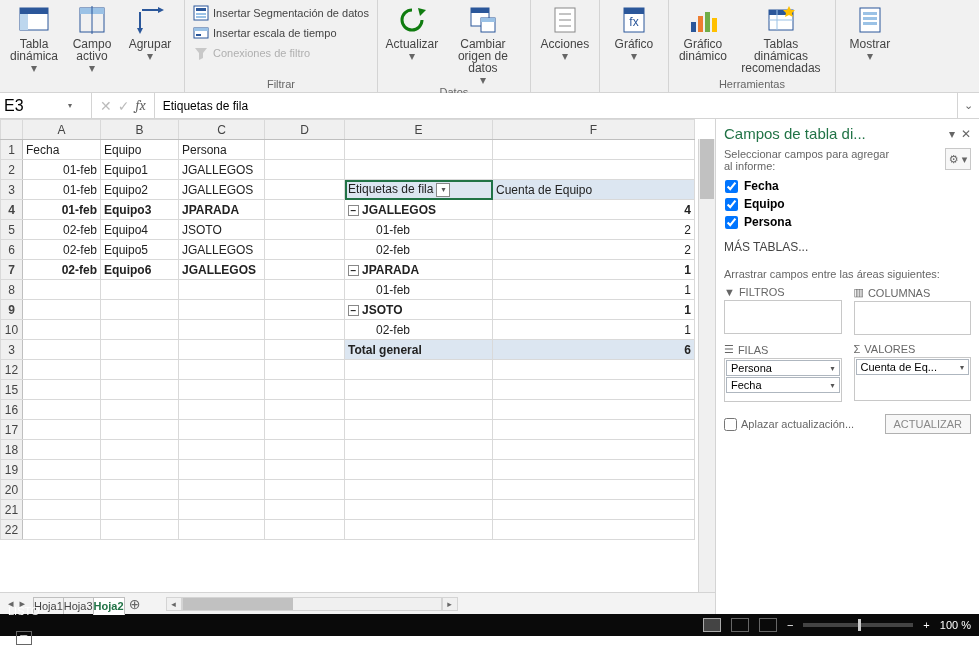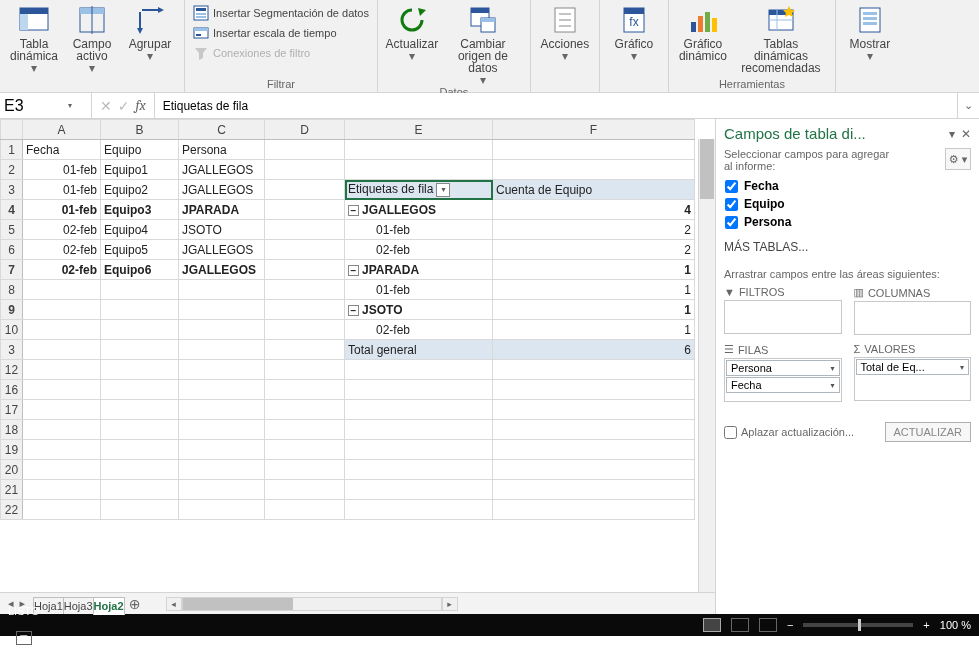--- a/index.html
+++ b/index.html
@@ -36,21 +36,21 @@
 
 table.grid { border-collapse: collapse; table-layout: fixed; }
 .grid th, .grid td { border: 1px solid #d9d9d9; height: 20px; font-size: 12px; color: #222; background:#fff; }
 .grid thead th { background: #f0f0f0; color: #444; font-weight: normal; text-align: center; border-bottom:1px solid #bfbfbf; }
 .grid .rowhdr { background: #f0f0f0; text-align: center; color: #444; width: 22px; border-right:1px solid #bfbfbf; }
 .grid .corner { background: #f0f0f0; width: 22px; }
 .grid td { padding: 0 3px; overflow: hidden; white-space: nowrap; }
 .ta-r { text-align: right; }
 .sel-cell { outline: 2px solid #217346; outline-offset: -2px; }
 .pvt-hdr { background: #dce6f1 !important; font-weight: normal; }
-.pvt-total { background: #dce6f1 !important; font-weight: normal; }
+.pvt-total { background: #dce6f1 !important; font-weight: bold; }
 .collapse-btn { display:inline-block; width:11px; height:11px; border:1px solid #888; text-align:center; line-height:9px; font-size:10px; margin-right:3px; background:#fff; cursor:pointer; }
 .filter-drop { display:inline-block; width:14px; height:14px; border:1px solid #888; background:#fff; font-size:8px; text-align:center; line-height:12px; color:#555; margin-left:3px; vertical-align:middle; cursor:pointer; }
 
 
 .cA{width:78px}.cB{width:78px}.cC{width:86px}.cD{width:80px}.cE{width:148px}.cF{width:202px}
 
 
 .vscroll { position:absolute; right:0; top:20px; bottom:0; width:17px; background:#f0f0f0; border-left:1px solid #d4d4d4; }
 .vscroll .thumb { position:absolute; left:1px; right:1px; top:0; height:60px; background:#c1c1c1; }
 
@@ -78,21 +78,21 @@
 .field-item input{cursor:pointer;}
 .mas-tablas { font-size:12px; color:#444; margin-top:8px; cursor:pointer; }
 .areas-label { font-size:11px; color:#666; margin-top:14px; margin-bottom:6px; }
 .areas { display:grid; grid-template-columns:1fr 1fr; gap:8px 12px; }
 .area-box { }
 .area-hdr { font-size:11px; color:#666; display:flex; align-items:center; gap:4px; margin-bottom:2px; }
 .area-body { border:1px solid #c8c8c8; min-height:34px; background:#fff; }
 .area-body.tall{min-height:44px;}
 .pill { border:1px solid #aeb6bf; background:#fff; font-size:11px; padding:1px 4px; margin:1px; display:flex; justify-content:space-between; align-items:center; cursor:pointer; }
 .pill .dd{font-size:8px;color:#555;}
-.pane-footer { display:flex; align-items:center; justify-content:space-between; margin-top:20px; }
+.pane-footer { display:flex; align-items:center; justify-content:space-between; margin-top:12px; }
 .defer { display:flex; align-items:center; gap:4px; font-size:11px; color:#666; overflow:hidden; white-space:nowrap; }
 .btn-update { border:1px solid #b0b0b0; padding:3px 8px; font-size:11px; color:#888; background:#f7f7f7; cursor:pointer; }
 
 
 .status { height:22px; background:#0a0a0a; color:#fff; display:flex; align-items:center; padding:0 8px; font-size:11px; justify-content:space-between; }
 .status .left{display:flex;align-items:center;gap:14px;flex-direction:column;}
 .status .right{display:flex;align-items:center;gap:10px;}
 .view-ic{width:18px;height:14px;border:1px solid #666;display:inline-block;}
 .view-ic.active{background:#444;border-color:#aaa;}
 .zoom-track{width:110px;height:4px;background:#444;position:relative;}
@@ -409,20 +409,29 @@
             <tr>
               <td class="rowhdr">12</td>
               <td></td>
               <td></td>
               <td></td>
               <td></td>
               <td></td>
               <td></td>
             </tr>
             <tr>
+              <td class="rowhdr">15</td>
+              <td></td>
+              <td></td>
+              <td></td>
+              <td></td>
+              <td></td>
+              <td></td>
+            </tr>
+            <tr>
               <td class="rowhdr">16</td>
               <td></td>
               <td></td>
               <td></td>
               <td></td>
               <td></td>
               <td></td>
             </tr>
             <tr>
               <td class="rowhdr">17</td>
@@ -565,21 +574,21 @@
             </div>
         </div>
       </div>
       <div class="area-box">
         <div class="area-hdr">
             <span>Σ</span>
             <span>VALORES</span>
           </div>
         <div class="area-body tall">
           <div class="pill">
-              <span>Total de Eq...</span>
+              <span>Cuenta de Eq...</span>
               <span class="dd">▾</span>
             </div>
         </div>
       </div>
     </div>
 
     <div class="pane-footer">
       <label class="defer">
           <input type="checkbox" style="">
           <span>Aplazar actualización...</span>

